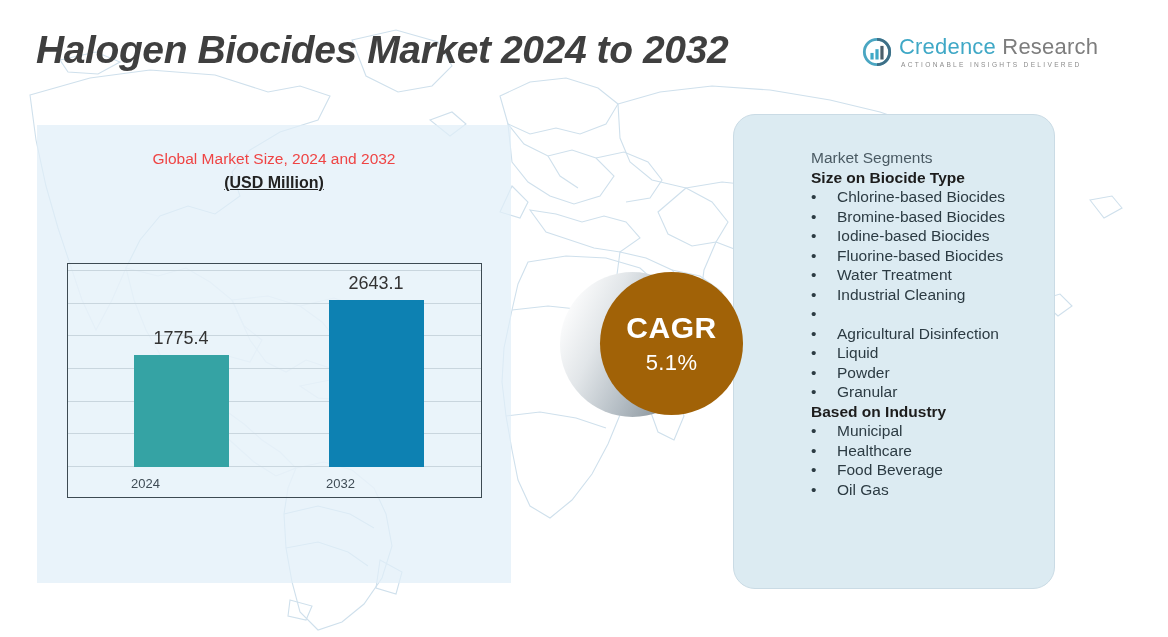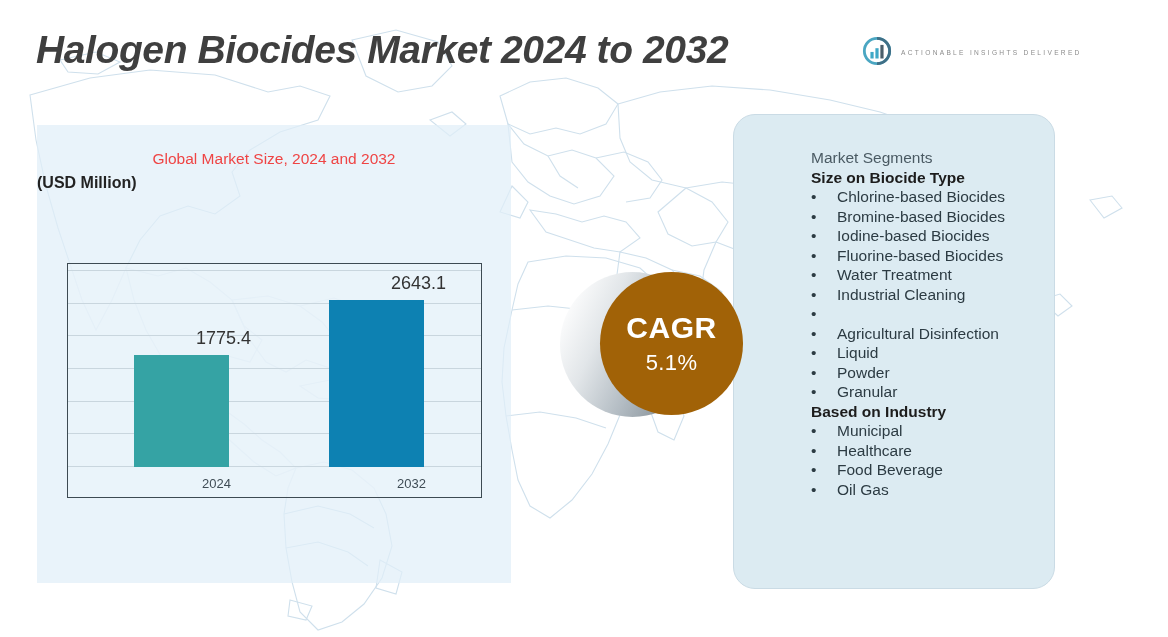--- a/index.html
+++ b/index.html
@@ -89,24 +89,26 @@
     text-align: center;
     font-size: 15.5px;
     color: #ef4444;
     z-index: 5;
   }
   #chart-caption-line2 {
     position: absolute;
     left: 37px;
     top: 174px;
     width: 474px;
+    text-align: center;
     font-size: 16px;
     font-weight: bold;
     color: #222;
     z-index: 5;
+    text-decoration: underline;
   }
 
   
   #bar-chart {
     position: absolute;
     left: 67px;
     top: 263px;
     width: 415px;
     height: 235px;
     border: 1.5px solid #3d4a52;
@@ -120,29 +122,29 @@
     width: 100%;
     height: 1px;
     background: #c9d6de;
   }
   .bar {
     position: absolute;
     bottom: 30px;
   }
   .bar-value {
     position: absolute;
-    text-align: right;
+    text-align: center;
     font-size: 18px;
     color: #333;
     white-space: nowrap;
   }
   .bar-cat {
     position: absolute;
     bottom: 6px;
-    text-align: right;
+    text-align: left;
     font-size: 13px;
     color: #3f4c55;
   }
 
   
   #cagr-badge-wrap {
     position: absolute;
     left: 560px;
     top: 272px;
     width: 190px;
@@ -301,20 +303,23 @@
   <span class="logo-mark">
     <svg viewBox="0 0 32 32" xmlns="http://www.w3.org/2000/svg">
       <circle cx="16" cy="16" r="13.5" fill="none" stroke="#4aa6c2" stroke-width="3"></circle>
       <path d="M16 2.5 A13.5 13.5 0 0 1 16 29.5" fill="none" stroke="#3f6f86" stroke-width="3"></path>
       <rect x="9" y="17" width="3.4" height="7" fill="#3fa8c6"></rect>
       <rect x="14.3" y="13" width="3.4" height="11" fill="#3fa8c6"></rect>
       <rect x="19.6" y="9.5" width="3.4" height="14.5" fill="#4a5f6b"></rect>
     </svg>
   </span>
   <span class="logo-text-wrap">
+    <span class="logo-words">
+      <span class="logo-credence">Credence</span><span>&nbsp;</span><span class="logo-research">Research</span>
+    </span>
     <span class="logo-tagline">Actionable Insights Delivered</span>
   </span>
 </div>
 
 <div id="left-panel"></div>
 <div id="chart-caption-line1">Global Market Size,  2024 and 2032</div>
 <div id="chart-caption-line2">(USD Million)</div>
 
 <div id="bar-chart">
     <div class="grid-line" style="bottom: 30px;"></div>

